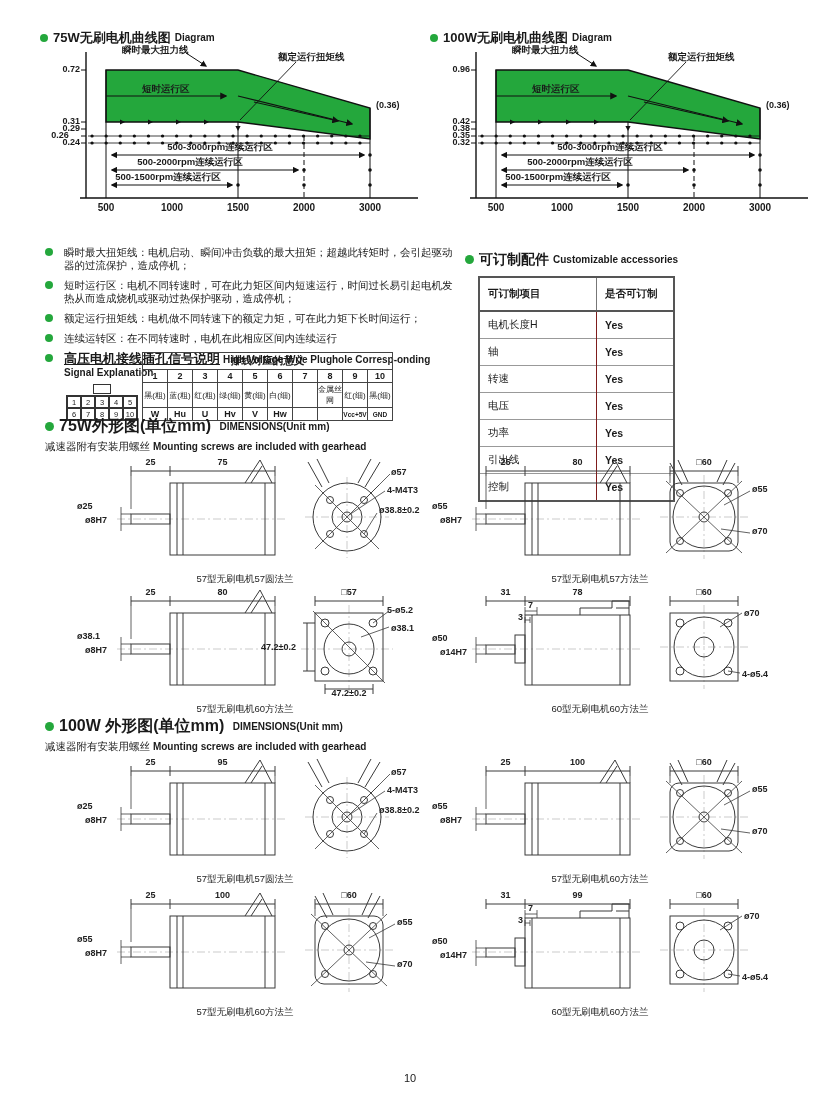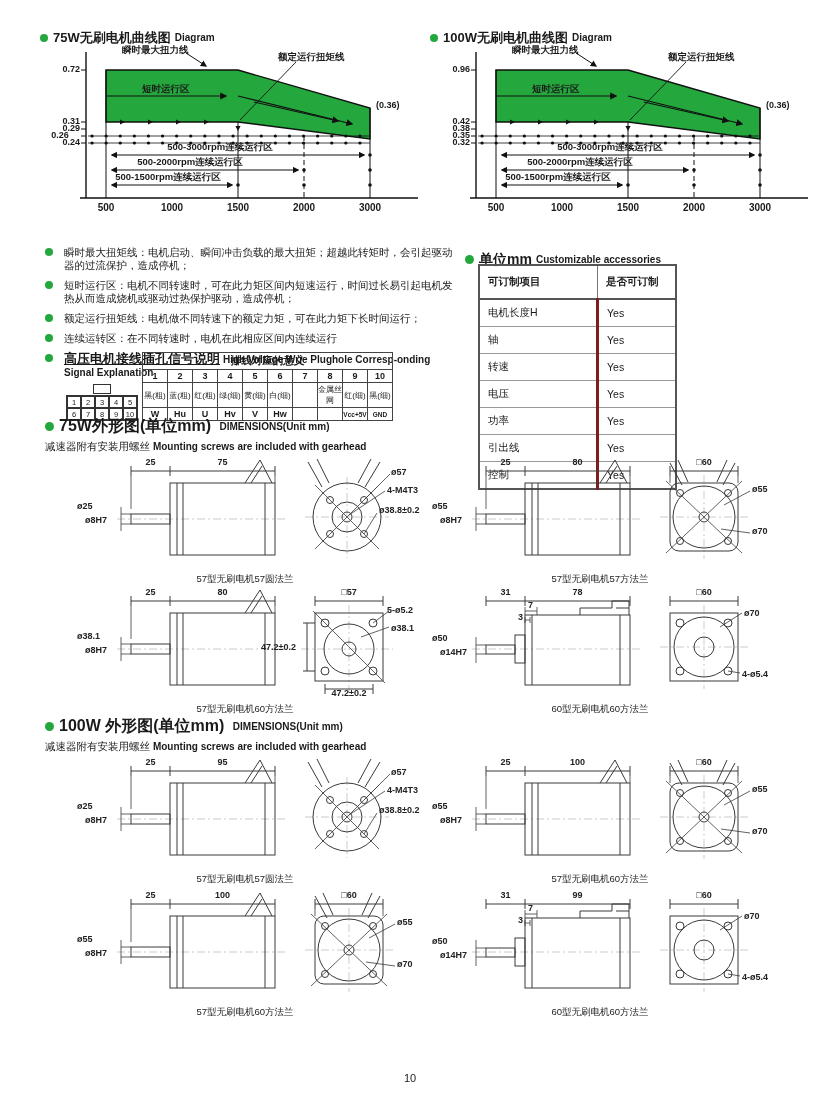--- a/index.html
+++ b/index.html
@@ -33,25 +33,25 @@
   .plug-grid{display:grid;grid-template-columns:repeat(5,14px);border:1.5px solid #333;}
   .plug-grid span{display:block;width:14px;height:12px;box-sizing:border-box;border:1px solid #333;font-size:7.5px;text-align:center;line-height:11px;}
   table.wiring{position:absolute;left:142px;top:352px;border-collapse:collapse;table-layout:fixed;}
   table.wiring td,table.wiring th{border:1.2px solid #444;font-size:9px;text-align:center;padding:1px 0;width:25px;height:12px;box-sizing:border-box;}
   table.wiring th{font-weight:bold;font-size:10.5px;}
   table.wiring td.clr{font-size:8px;height:20px;}
   table.wiring td.sig{font-weight:bold;font-size:9px;}
   table.wiring td.sig.small{font-size:6.5px;}
   
   .acc-title{position:absolute;left:465px;top:250px;white-space:nowrap;}
-  table.acc{position:absolute;left:478px;top:264px;border-collapse:collapse;border:2px solid #555;}
+  table.acc{position:absolute;left:478px;top:276px;border-collapse:collapse;border:2px solid #555;}
   table.acc th{border-bottom:2px solid #555;font-size:10.5px;text-align:left;padding:9px 8px;font-weight:bold;}
   table.acc th+th{border-left:1px solid #777;}
   table.acc td{border-top:1px solid #999;font-size:10.5px;text-align:left;padding:6px 8px;width:100px;}
-  table.acc td+td{border-left:3px solid #7f1d1d;width:60px;}
+  table.acc td+td{border-left:1px solid #7f1d1d;width:60px;font-weight:bold;}
   
   .dwg{position:absolute;width:360px;height:132px;}
   .dwg svg{position:absolute;left:0;top:0;}
   .dim{position:absolute;font-size:9px;line-height:10px;white-space:nowrap;font-weight:bold;color:#222;}
   .dim.ctr{text-align:center;}
   .caption{position:absolute;left:55px;top:118px;width:230px;text-align:center;font-size:9.5px;color:#222;}
   
   .chart-svg *{vector-effect:non-scaling-stroke;}
   .dwg-svg path,.dwg-svg rect,.dwg-svg circle{stroke:#3a3a3a;fill:none;stroke-width:1;}
   .dwg-svg .thin{stroke-width:0.8;}
@@ -260,21 +260,21 @@
         <td class="sig">Hw</td>
         <td class="sig"></td>
         <td class="sig"></td>
         <td class="sig small">Vcc+5V</td>
         <td class="sig small">GND</td>
   </tr>
 </tbody>
   </table>
 
 <div class="acc-title">
-  <span class="bullet big"></span><span class="ttl-cn" style="font-size:14px;">单位mm</span><span class="ttl-en">Customizable accessories</span>
+  <span class="bullet big"></span><span class="ttl-cn" style="font-size:14px;">可订制配件</span><span class="ttl-en">Customizable accessories</span>
 </div>
 <table class="acc">
   <tbody>
       <tr>
         <th>可订制项目</th>
         <th>是否可订制</th>
       </tr>
   <tr>
         <td>电机长度H</td>
         <td>Yes</td>

